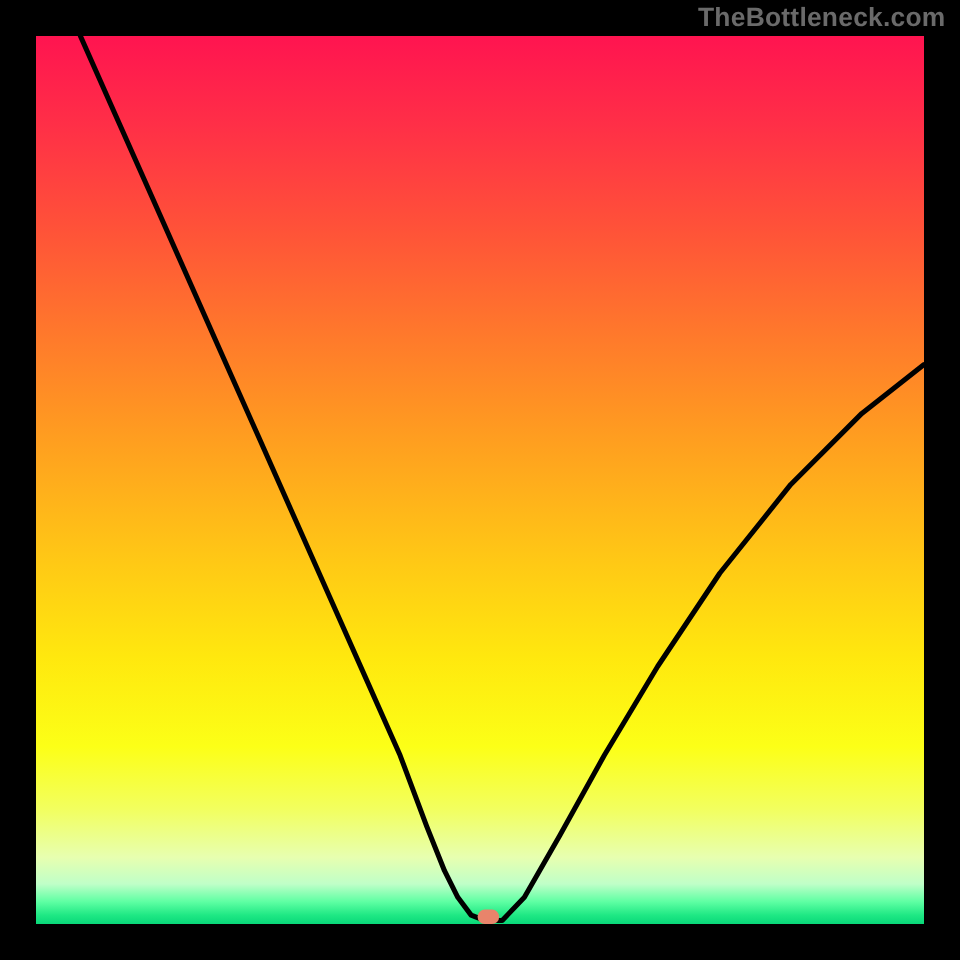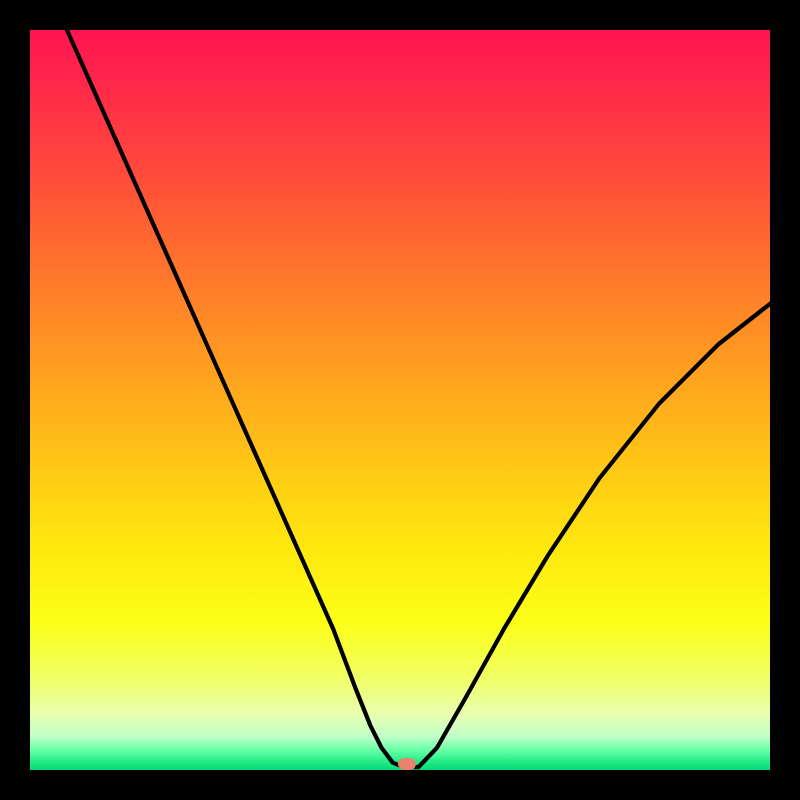--- a/index.html
+++ b/index.html
@@ -70,20 +70,21 @@
   .datapoint {
     position: absolute;
     border-radius: 8px;
     background: #e8846b;
   }
 </style>
 </head>
 <body>
 
 <div class="frame">
+  <div class="watermark">TheBottleneck.com</div>
 
   <div class="plot-area">
     <div class="gradient"></div>
 
     <svg class="curve-svg" viewBox="0 0 740 740" preserveAspectRatio="none">
       <path id="curve-path" class="curve-path" d="M37.00 0.00 L66.60 66.60 L96.20 133.20 L125.80 199.80 L155.40 266.40 L185.00 333.00 L214.60 399.60 L244.20 466.20 L273.80 532.80 L303.40 599.40 L325.60 658.60 L340.40 695.60 L351.50 717.80 L362.60 732.60 L373.70 737.04 L388.50 737.04 L407.00 717.80 L436.60 666.00 L473.60 599.40 L518.00 525.40 L569.80 447.70 L629.00 373.70 L688.20 314.50 L740.00 273.80"></path>
     </svg>
 
     <div id="marker" class="datapoint" style="left: 368.4px; top: 728.08px; width: 18px; height: 12px; background: rgb(232, 132, 107);"></div>
   </div>

